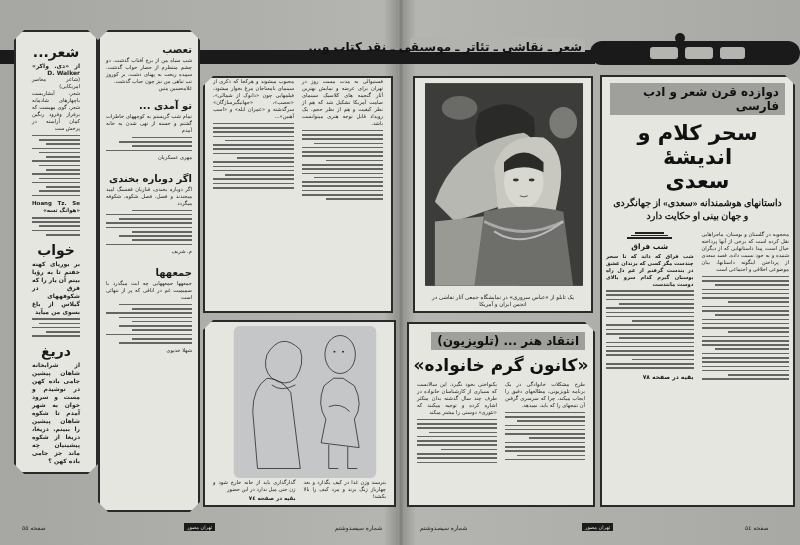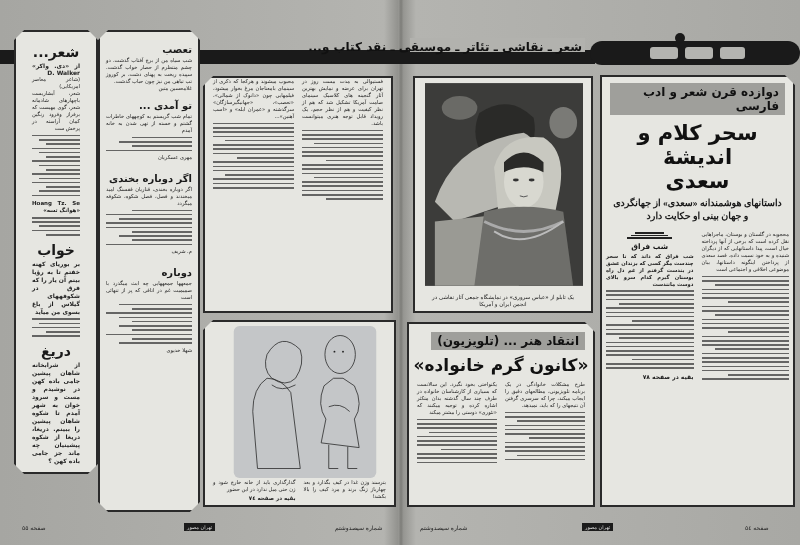--- a/index.html
+++ b/index.html
@@ -285,21 +285,21 @@
     <span class="line"></span>
     <span class="line m"></span>
     <span class="line"></span>
     <span class="line"></span>
     <span class="line s"></span>
   <span class="line m"></span>
     <span class="line s"></span>
     <span class="line"></span>
   <div class="text" style="margin-bottom:12px;">م. شریف</div>
 
-  <div class="poem-title" style="font-size:10px;text-align:right;">دوباره</div>
+  <div class="poem-title" style="font-size:10px;text-align:right;">جمعهها</div>
   <div class="text">جمعهها جمعههایی چه ابث میگذرد با صمیمیت غم در اتاقی که پر از تنهائی است</div>
   <span class="line m"></span>
     <span class="line s"></span>
     <span class="line"></span>
     <span class="line m"></span>
     <span class="line s"></span>
   <span class="line m"></span>
     <span class="line s"></span>
     <span class="line"></span>
     <span class="line s"></span>

